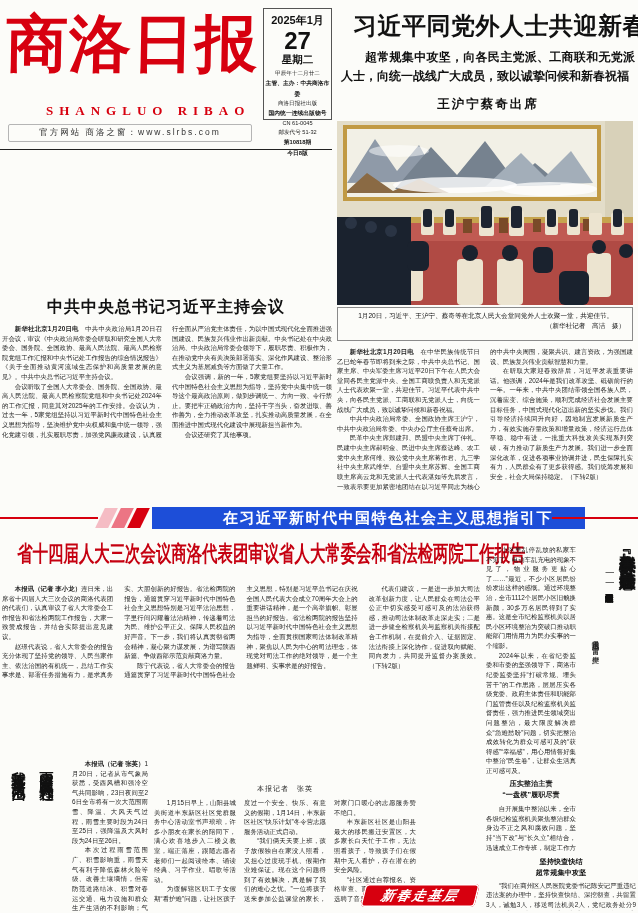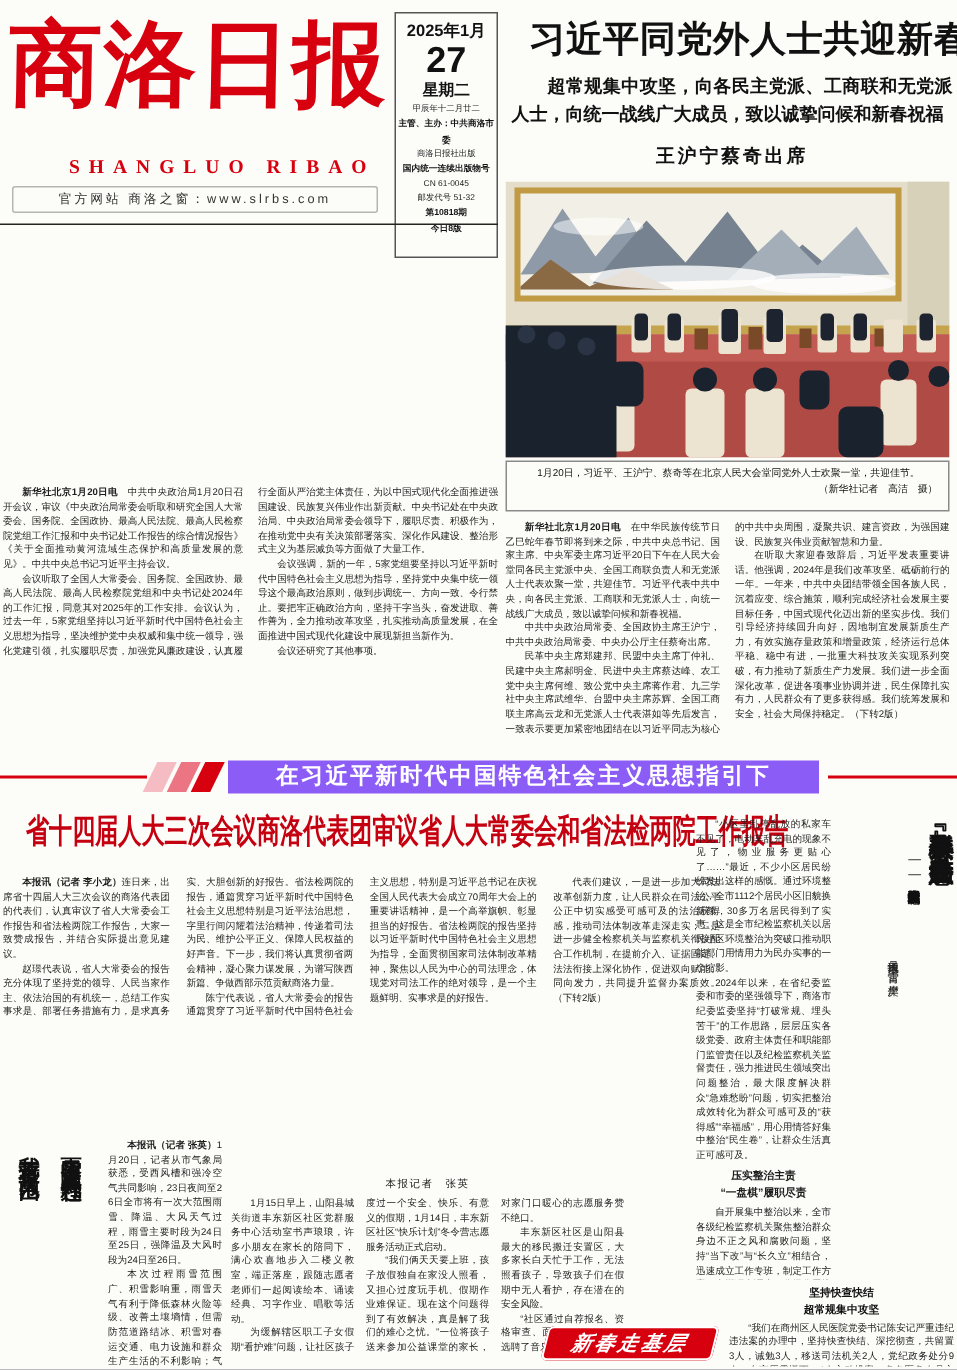--- a/index.html
+++ b/index.html
@@ -40,22 +40,22 @@
            text-align:center; letter-spacing:1px; white-space:nowrap; }
   .pb-deck { font-size:14px; font-weight:bold; line-height:1.72; }
   .pb-sub { font-size:16px; font-weight:bold; text-align:center; letter-spacing:1px; }
 
   .caption-box { border:1px solid #8a8a8a; padding:3px 7px; box-sizing:border-box; }
   .cap-line { font-size:6.6px; line-height:1.6; text-indent:2em; text-align:justify; }
   .cap-credit { font-size:6.6px; text-align:right; }
 
   
   .bn-line { background:#d7000f; height:2px; }
-  .bn-bar { background:#8b5cf6; color:#fff; font-weight:bold; font-size:15px; letter-spacing:1.5px;
-            text-align:center; line-height:22px; }
+  .bn-bar { background:#1d4ed8; color:#fff; font-weight:bold; font-size:15px; letter-spacing:1.5px;
+            text-align:center; line-height:22px;padding-left:39px; }
   .stripe { width:13px; height:20px; transform:skewX(-26deg); }
 
   .renda-wrap { overflow:visible; }
   .renda-hl { width:764px; transform:scaleX(0.70); transform-origin:0 0; white-space:nowrap;
               font-family:"Liberation Serif", serif; font-weight:bold; font-size:22px;
               color:#c50010; text-align:center; }
 
   
   .vt-block { writing-mode:vertical-rl; text-orientation:upright; }
   .vt-title { font-family:"Liberation Serif", serif; font-weight:bold; font-size:16.5px;
@@ -78,39 +78,40 @@
 </style>
 </head>
 <body>
 
 <div class="page">
 
   <div class="abs brand" style="left:6px; top:12px;">商洛日报</div>
   <div class="abs pinyin" style="left:46px; top:103px;">SHANGLUO RIBAO</div>
   <div class="abs site-box" style="left:8px; top:124px; width:242px; height:16px;">官方网站 商洛之窗：www.slrbs.com</div>
 
-  <div class="abs date-box" style="left:263px; top:8px; width:69px; height:164px;">
+  <div class="abs date-box" style="left:263px; top:8px; width:69px; height:112px;">
     <div class="db-ym">2025年1月</div>
     <div class="db-day">27</div>
     <div class="db-week">星期二</div>
     <div class="db-s">甲辰年十二月廿二</div>
     <div class="db-b">主管、主办：中共商洛市委</div>
     <div class="db-s">商洛日报社出版</div>
     <div class="db-b">国内统一连续出版物号</div>
     <div class="db-s">CN 61-0045</div>
     <div class="db-s">邮发代号 51-32</div>
     <div class="db-b">第10818期</div>
     <div class="db-b">今日8版</div>
   </div>
 
   <div class="abs top-hl" style="left:341px; top:10px; width:294px;">习近平同党外人士共迎新春</div>
   <p class="abs top-deck" style="left:341px; top:48px; width:294px;">超常规集中攻坚，向各民主党派、工商联和无党派人士，向统一战线广大成员，致以诚挚问候和新春祝福</p>
   <div class="abs top-attend" style="left:341px; top:96px; width:294px;">王沪宁蔡奇出席</div>
 
   <div class="abs rule" style="left:0; top:149px; width:332px;"></div>
+  <div class="abs pb-sub" style="left:0; top:297px; width:332px;">中共中央总书记习近平主持会议</div>
   <div class="abs body-sm cols-2 clip" style="left:2px; top:324px; width:330px; height:180px;">
     <p><b>新华社北京1月20日电</b><span>　中共中央政治局1月20日召开会议，审议《中央政治局常委会听取和研究全国人大常委会、国务院、全国政协、最高人民法院、最高人民检察院党组工作汇报和中央书记处工作报告的综合情况报告》《关于全面推动黄河流域生态保护和高质量发展的意见》。中共中央总书记习近平主持会议。</span></p>
     <p>会议听取了全国人大常委会、国务院、全国政协、最高人民法院、最高人民检察院党组和中央书记处2024年的工作汇报，同意其对2025年的工作安排。会议认为，过去一年，5家党组坚持以习近平新时代中国特色社会主义思想为指导，坚决维护党中央权威和集中统一领导，强化党建引领，扎实履职尽责，加强党风廉政建设，认真履行全面从严治党主体责任，为以中国式现代化全面推进强国建设、民族复兴伟业作出新贡献。中央书记处在中央政治局、中央政治局常委会领导下，履职尽责、积极作为，在推动党中央有关决策部署落实、深化作风建设、整治形式主义为基层减负等方面做了大量工作。</p>
     <p>会议强调，新的一年，5家党组要坚持以习近平新时代中国特色社会主义思想为指导，坚持党中央集中统一领导这个最高政治原则，做到步调统一、方向一致、令行禁止。要把牢正确政治方向，坚持干字当头，奋发进取、善作善为，全力推动改革攻坚，扎实推动高质量发展，在全面推进中国式现代化建设中展现新担当新作为。</p>
     <p>会议还研究了其他事项。</p>
   </div>
 
   <div class="abs" style="left:337px; top:121px; width:296px; height:184px;">
     <svg width="296" height="184" viewBox="0 0 296 184">
       <rect width="296" height="102" fill="#e3ddc9"></rect>
@@ -203,21 +204,21 @@
   <div class="abs renda-wrap" style="left:4px; top:539px; width:534px; height:30px;">
     <div class="renda-hl">省十四届人大三次会议商洛代表团审议省人大常委会和省法检两院工作报告</div>
   </div>
   <div class="abs body-sm cols-4 clip" style="left:2px; top:584px; width:478px; height:170px;">
     <p><b>本报讯（记者 李小龙）</b><span>连日来，出席省十四届人大三次会议的商洛代表团的代表们，认真审议了省人大常委会工作报告和省法检两院工作报告，大家一致赞成报告，并结合实际提出意见建议。</span></p>
     <p>赵璟代表说，省人大常委会的报告充分体现了坚持党的领导、人民当家作主、依法治国的有机统一，总结工作实事求是、部署任务措施有力，是求真务实、大胆创新的好报告。省法检两院的报告，通篇贯穿习近平新时代中国特色社会主义思想特别是习近平法治思想，字里行间闪耀着法治精神，传递着司法为民、维护公平正义、保障人民权益的好声音。下一步，我们将认真贯彻省两会精神，凝心聚力谋发展，为谱写陕西新篇、争做西部示范贡献商洛力量。</p>
     <p>陈宁代表说，省人大常委会的报告通篇贯穿了习近平新时代中国特色社会主义思想，特别是习近平总书记在庆祝全国人民代表大会成立70周年大会上的重要讲话精神，是一个高举旗帜、彰显担当的好报告。省法检两院的报告坚持以习近平新时代中国特色社会主义思想为指导，全面贯彻国家司法体制改革精神，聚焦以人民为中心的司法理念，体现党对司法工作的绝对领导，是一个主题鲜明、实事求是的好报告。</p>
     <p>代表们建议，一是进一步加大司法改革创新力度，让人民群众在司法公平公正中切实感受可感可及的法治获得感，推动司法体制改革走深走实；二是进一步健全检察机关与监察机关衔接配合工作机制，在提前介入、证据固定、法法衔接上深化协作，促进双向赋能、同向发力，共同提升监督办案质效。（下转2版）</p>
   </div>
 
-  <div class="abs body-sm clip" style="left:464px; top:545px; width:90px; height:308px;">
+  <div class="abs body-sm clip" style="left:486px; top:545px; width:90px; height:308px;">
     <p>“小区里乱停乱放的私家车不见了，电动车乱充电的现象不见了，物业服务更贴心了……”最近，不少小区居民纷纷发出这样的感慨。通过环境整治，全市1112个居民小区旧貌换新颜，30多万名居民得到了实惠。这是全市纪检监察机关以居民小区环境整治为突破口推动职能部门用情用力为民办实事的一个缩影。</p>
     <p>2024年以来，在省纪委监委和市委的坚强领导下，商洛市纪委监委坚持“打破常规、埋头苦干”的工作思路，层层压实各级党委、政府主体责任和职能部门监管责任以及纪检监察机关监督责任，强力推进民生领域突出问题整治，最大限度解决群众“急难愁盼”问题，切实把整治成效转化为群众可感可及的“获得感”“幸福感”，用心用情答好集中整治“民生卷”，让群众生活真正可感可及。</p>
     <div class="sb-subhead" style="margin:3px 0 1px;">压实整治主责</div>
     <div class="sb-subhead" style="margin-bottom:3px;">“一盘棋”履职尽责</div>
     <p>自开展集中整治以来，全市各级纪检监察机关聚焦整治群众身边不正之风和腐败问题，坚持“当下改”与“长久立”相结合，迅速成立工作专班，制定工作方案，定期研究调度、分级分层推进，协调解决整治过程中存在的重大问题。各级纪检监察机关闻令而动，实行“日调度、周汇报、月研判”工作机制，加强室组联动监督、组组协同办案，有力推动责任落实、工作落实。</p>
   </div>
 
   <div class="abs vt-block clip" style="left:580px; top:543px; width:58px; height:312px;">
     <div class="vt-title">聚焦群众『心头事』　答好民生『满意卷』</div>
     <div class="vt-sub">——我市纵深推进群众身边不正之风和腐败问题集中整治工作综述</div>

